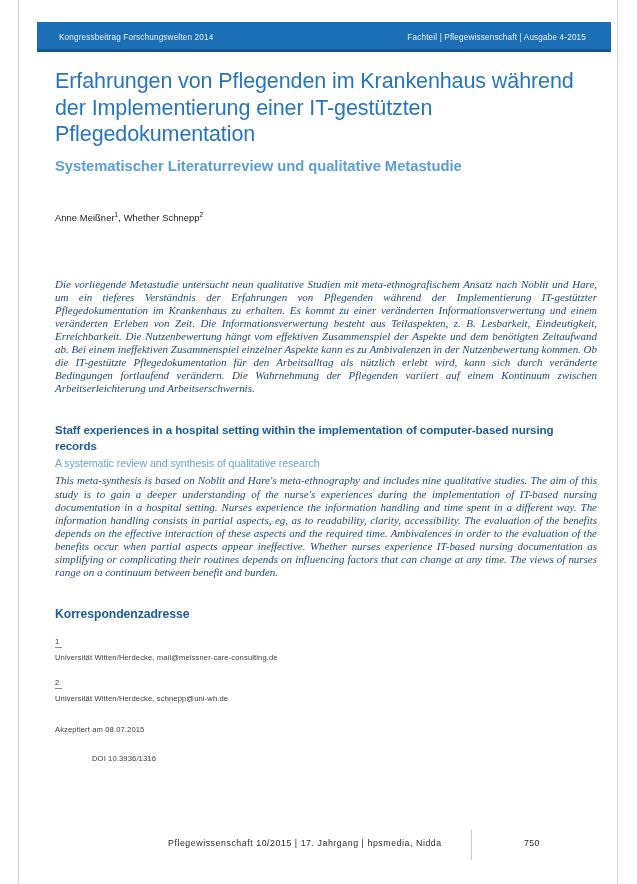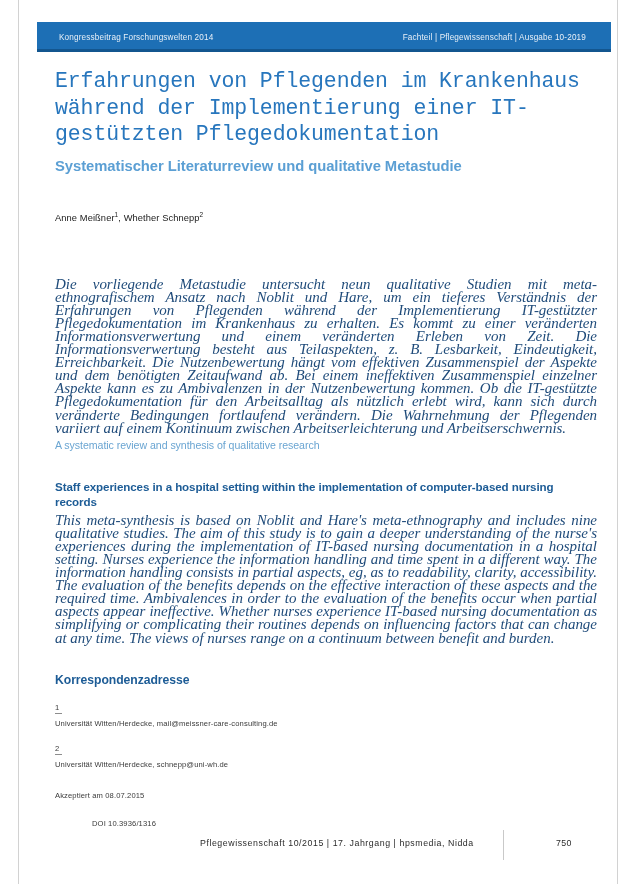--- a/index.html
+++ b/index.html
@@ -88,21 +88,20 @@
 
   
   #title-de {
     font-size: 21.5px;
     line-height: 26.5px;
     font-weight: 400;
     color: #2776bd;
     letter-spacing: -0.1px;
     margin: 0;
     padding-top: 8px;
-    font-family: Liberation Mono, monospace;
   }
   #subtitle-de {
     font-size: 14.8px;
     line-height: 20px;
     font-weight: 700;
     color: #5b9fd4;
     margin: 8px 0 0 0;
     letter-spacing: -0.05px;
   }
 
@@ -112,21 +111,21 @@
     font-size: 9.3px;
     color: #1a1a1a;
     letter-spacing: 0.1px;
   }
   #authors sup { font-size: 6.5px; vertical-align: super; }
 
   
   .abstract {
     font-family: "Liberation Serif", serif;
     font-style: italic;
-    font-size: 15px;
+    font-size: 11px;
     line-height: 13.1px;
     color: #1f4b7a;
     text-align: justify;
     letter-spacing: -0.02px;
     margin: 0;
   }
   #abstract-de { margin-top: 55px; }
 
   
   #title-en {
@@ -184,21 +183,21 @@
     margin-top: 18px;
     font-size: 7.6px;
     color: #3a3a3a;
     letter-spacing: 0.12px;
     padding-left: 37px;
   }
 
   
   #footer {
     position: absolute;
-    left: 70px;
+    left: 38px;
     top: 833px;
     width: 542px;
     height: 26px;
   }
   #footer-text {
     position: absolute;
     left: 130px;
     top: 5px;
     font-size: 8.8px;
     color: #2b2b2b;
@@ -225,37 +224,37 @@
 </head>
 <body>
 
 <div id="page">
 
   <div id="page-border"></div>
 
   <div id="banner">
     <div class="banner-inner">
       <div class="banner-left">Kongressbeitrag Forschungswelten 2014</div>
-      <div class="banner-right">Fachteil | Pflegewissenschaft | Ausgabe 10-2019</div>
+      <div class="banner-right">Fachteil | Pflegewissenschaft | Ausgabe 4-2015</div>
     </div>
   </div>
 
   <div id="content">
 
     <h1 id="title-de">Erfahrungen von Pflegenden im Krankenhaus während der Implementierung einer IT-gestützten Pflegedokumentation</h1>
 
     <div id="subtitle-de">Systematischer Literaturreview und qualitative Metastudie</div>
 
     <div id="authors"><span>Anne Meißner</span><sup>1</sup><span>, Whether Schnepp</span><sup>2</sup></div>
 
     <p id="abstract-de" class="abstract">Die vorliegende Metastudie untersucht neun qualitative Studien mit meta-ethnografischem Ansatz nach Noblit und Hare, um ein tieferes Verständnis der Erfahrungen von Pflegenden während der Implementierung IT-gestützter Pflegedokumentation im Krankenhaus zu erhalten. Es kommt zu einer veränderten Informationsverwertung und einem veränderten Erleben von Zeit. Die Informationsverwertung besteht aus Teilaspekten, z. B. Lesbarkeit, Eindeutigkeit, Erreichbarkeit. Die Nutzenbewertung hängt vom effektiven Zusammenspiel der Aspekte und dem benötigten Zeitaufwand ab. Bei einem ineffektiven Zusammenspiel einzelner Aspekte kann es zu Ambivalenzen in der Nutzenbewertung kommen. Ob die IT-gestützte Pflegedokumentation für den Arbeitsalltag als nützlich erlebt wird, kann sich durch veränderte Bedingungen fortlaufend verändern. Die Wahrnehmung der Pflegenden variiert auf einem Kontinuum zwischen Arbeitserleichterung und Arbeitserschwernis.</p>
 
+    <div id="title-en">Staff experiences in a hospital setting within the implementation of computer-based nursing records</div>
+
     <div id="subtitle-en">A systematic review and synthesis of qualitative research</div>
-
-    <div id="title-en">Staff experiences in a hospital setting within the implementation of computer-based nursing records</div>
 
     <p id="abstract-en" class="abstract">This meta-synthesis is based on Noblit and Hare's meta-ethnography and includes nine qualitative studies. The aim of this study is to gain a deeper understanding of the nurse's experiences during the implementation of IT-based nursing documentation in a hospital setting. Nurses experience the information handling and time spent in a different way. The information handling consists in partial aspects, eg, as to readability, clarity, accessibility. The evaluation of the benefits depends on the effective interaction of these aspects and the required time. Ambivalences in order to the evaluation of the benefits occur when partial aspects appear ineffective. Whether nurses experience IT-based nursing documentation as simplifying or complicating their routines depends on influencing factors that can change at any time. The views of nurses range on a continuum between benefit and burden.</p>
 
     <div id="korrespondenz-heading">Korrespondenzadresse</div>
 
     <div class="corr-block">
       <div class="corr-marker">1</div>
       <div class="corr-line">Universität Witten/Herdecke, mail@meissner-care-consulting.de</div>
     </div>
 

